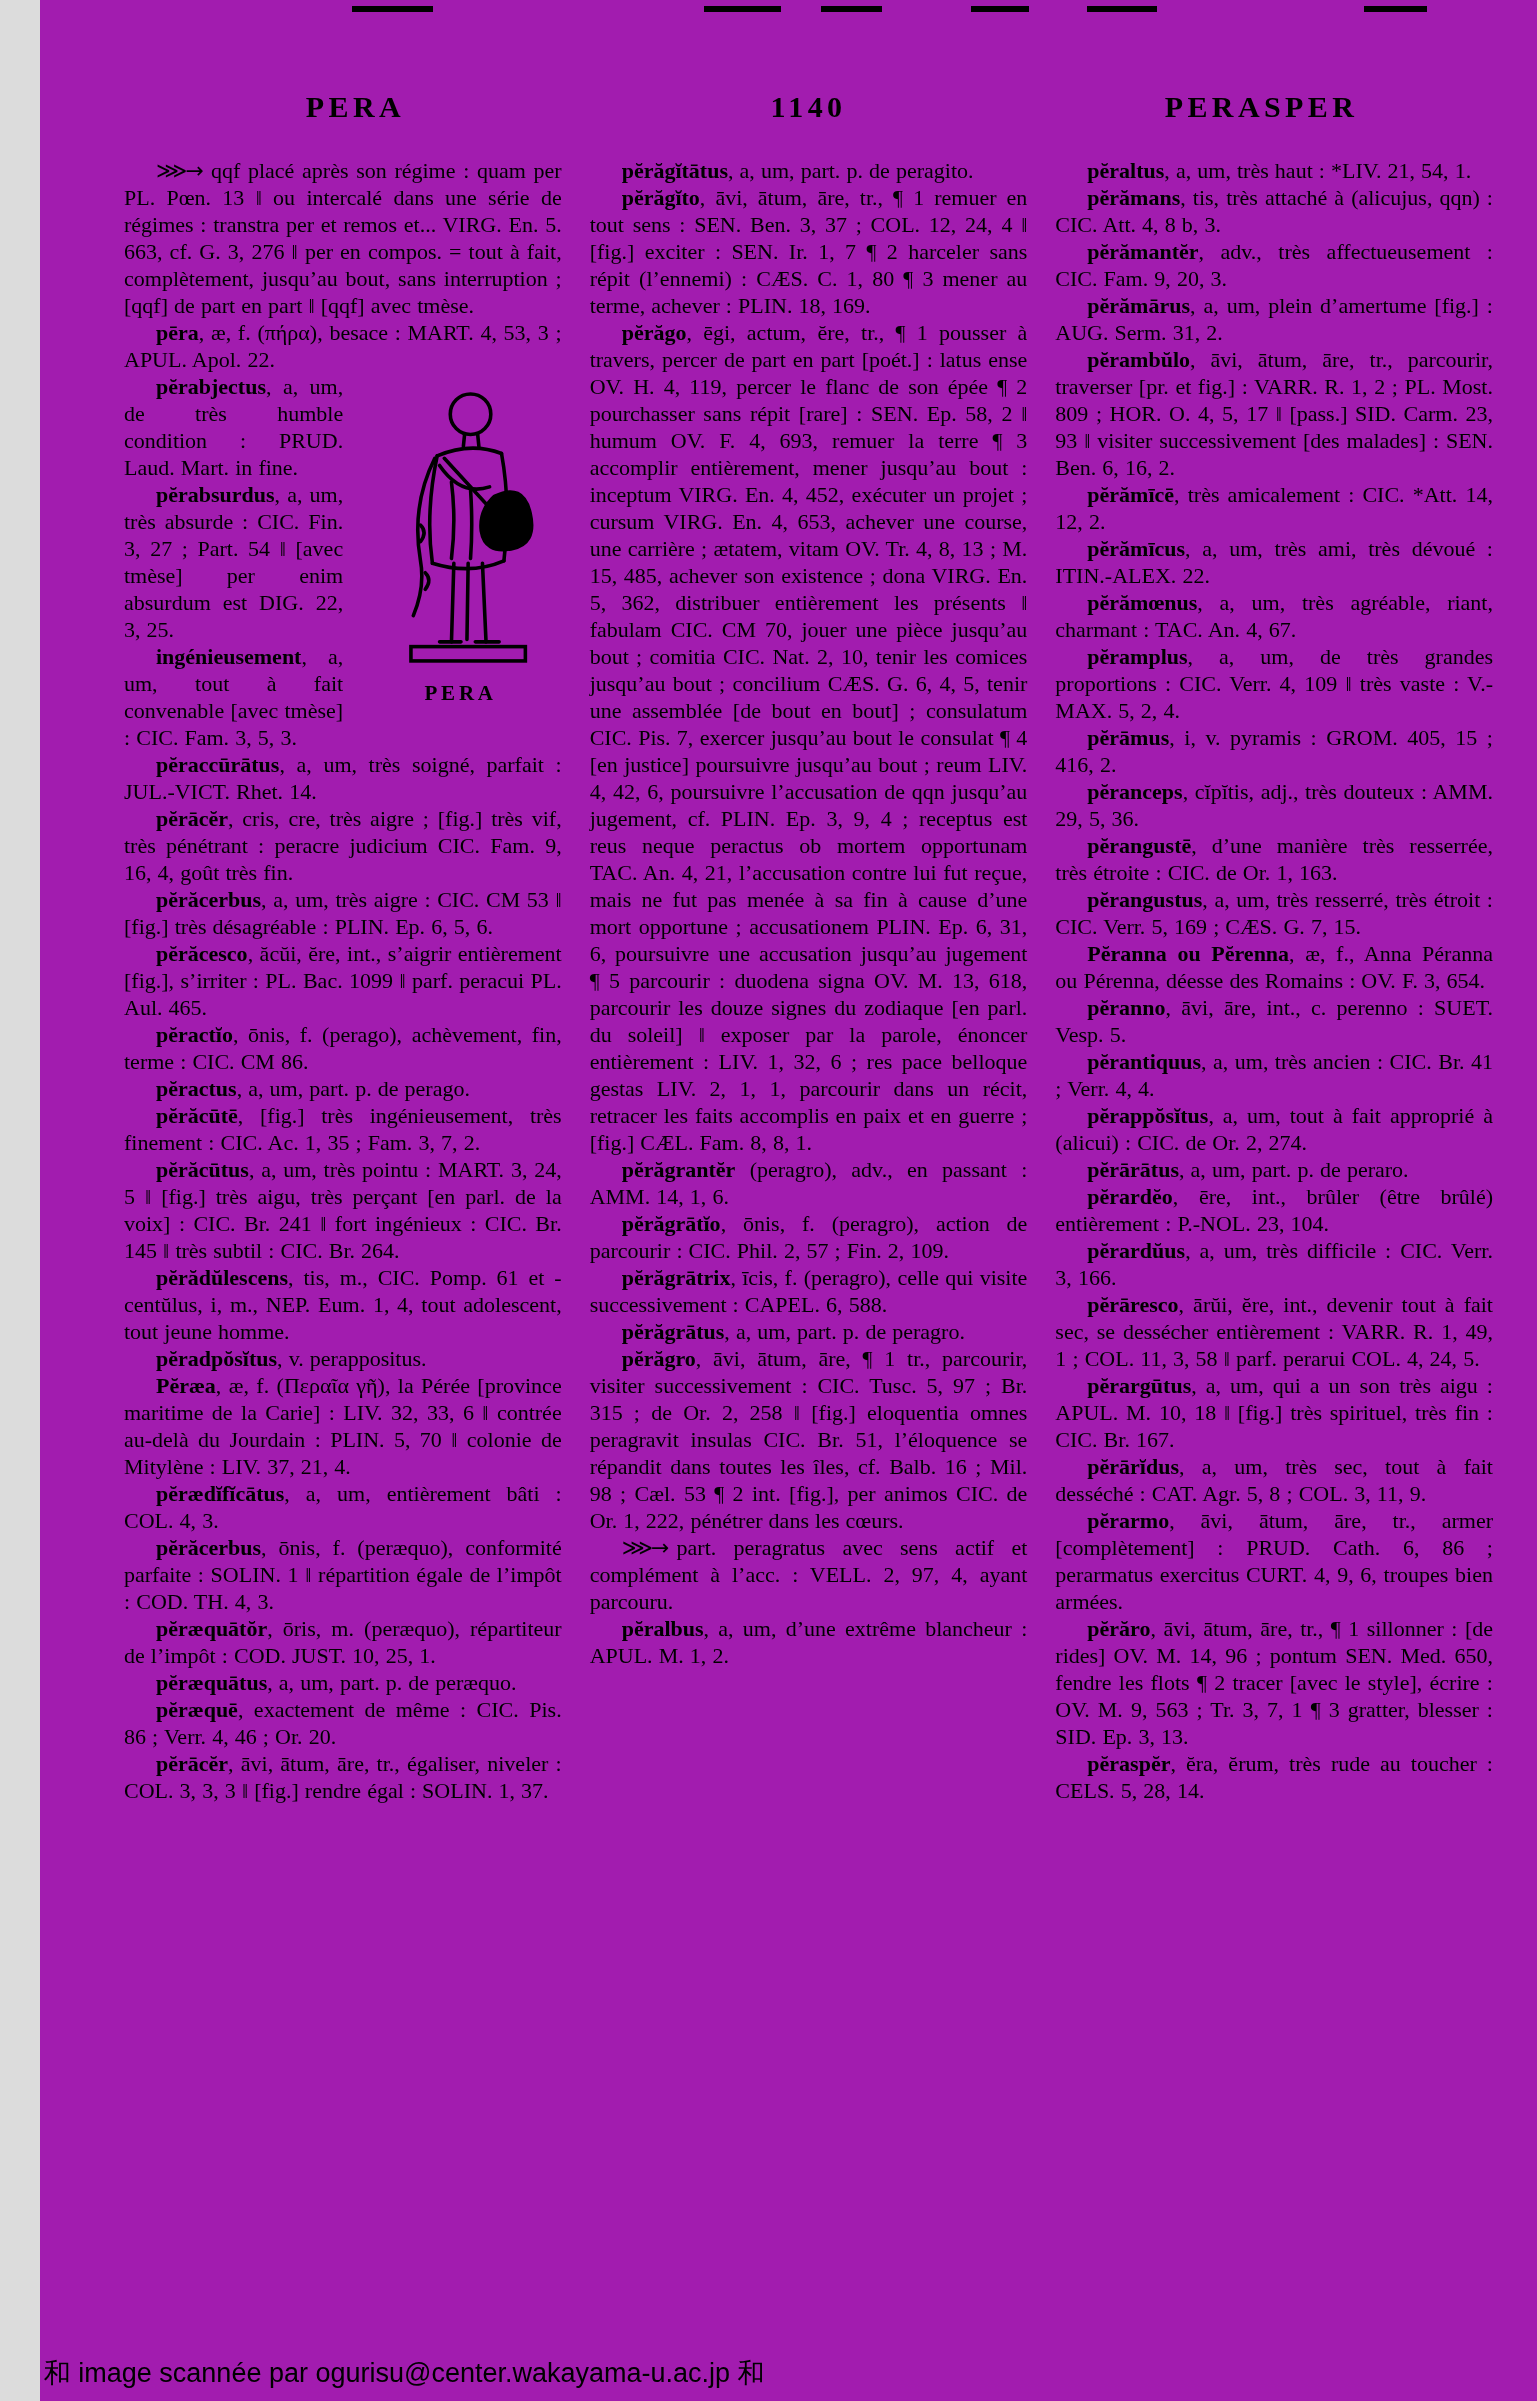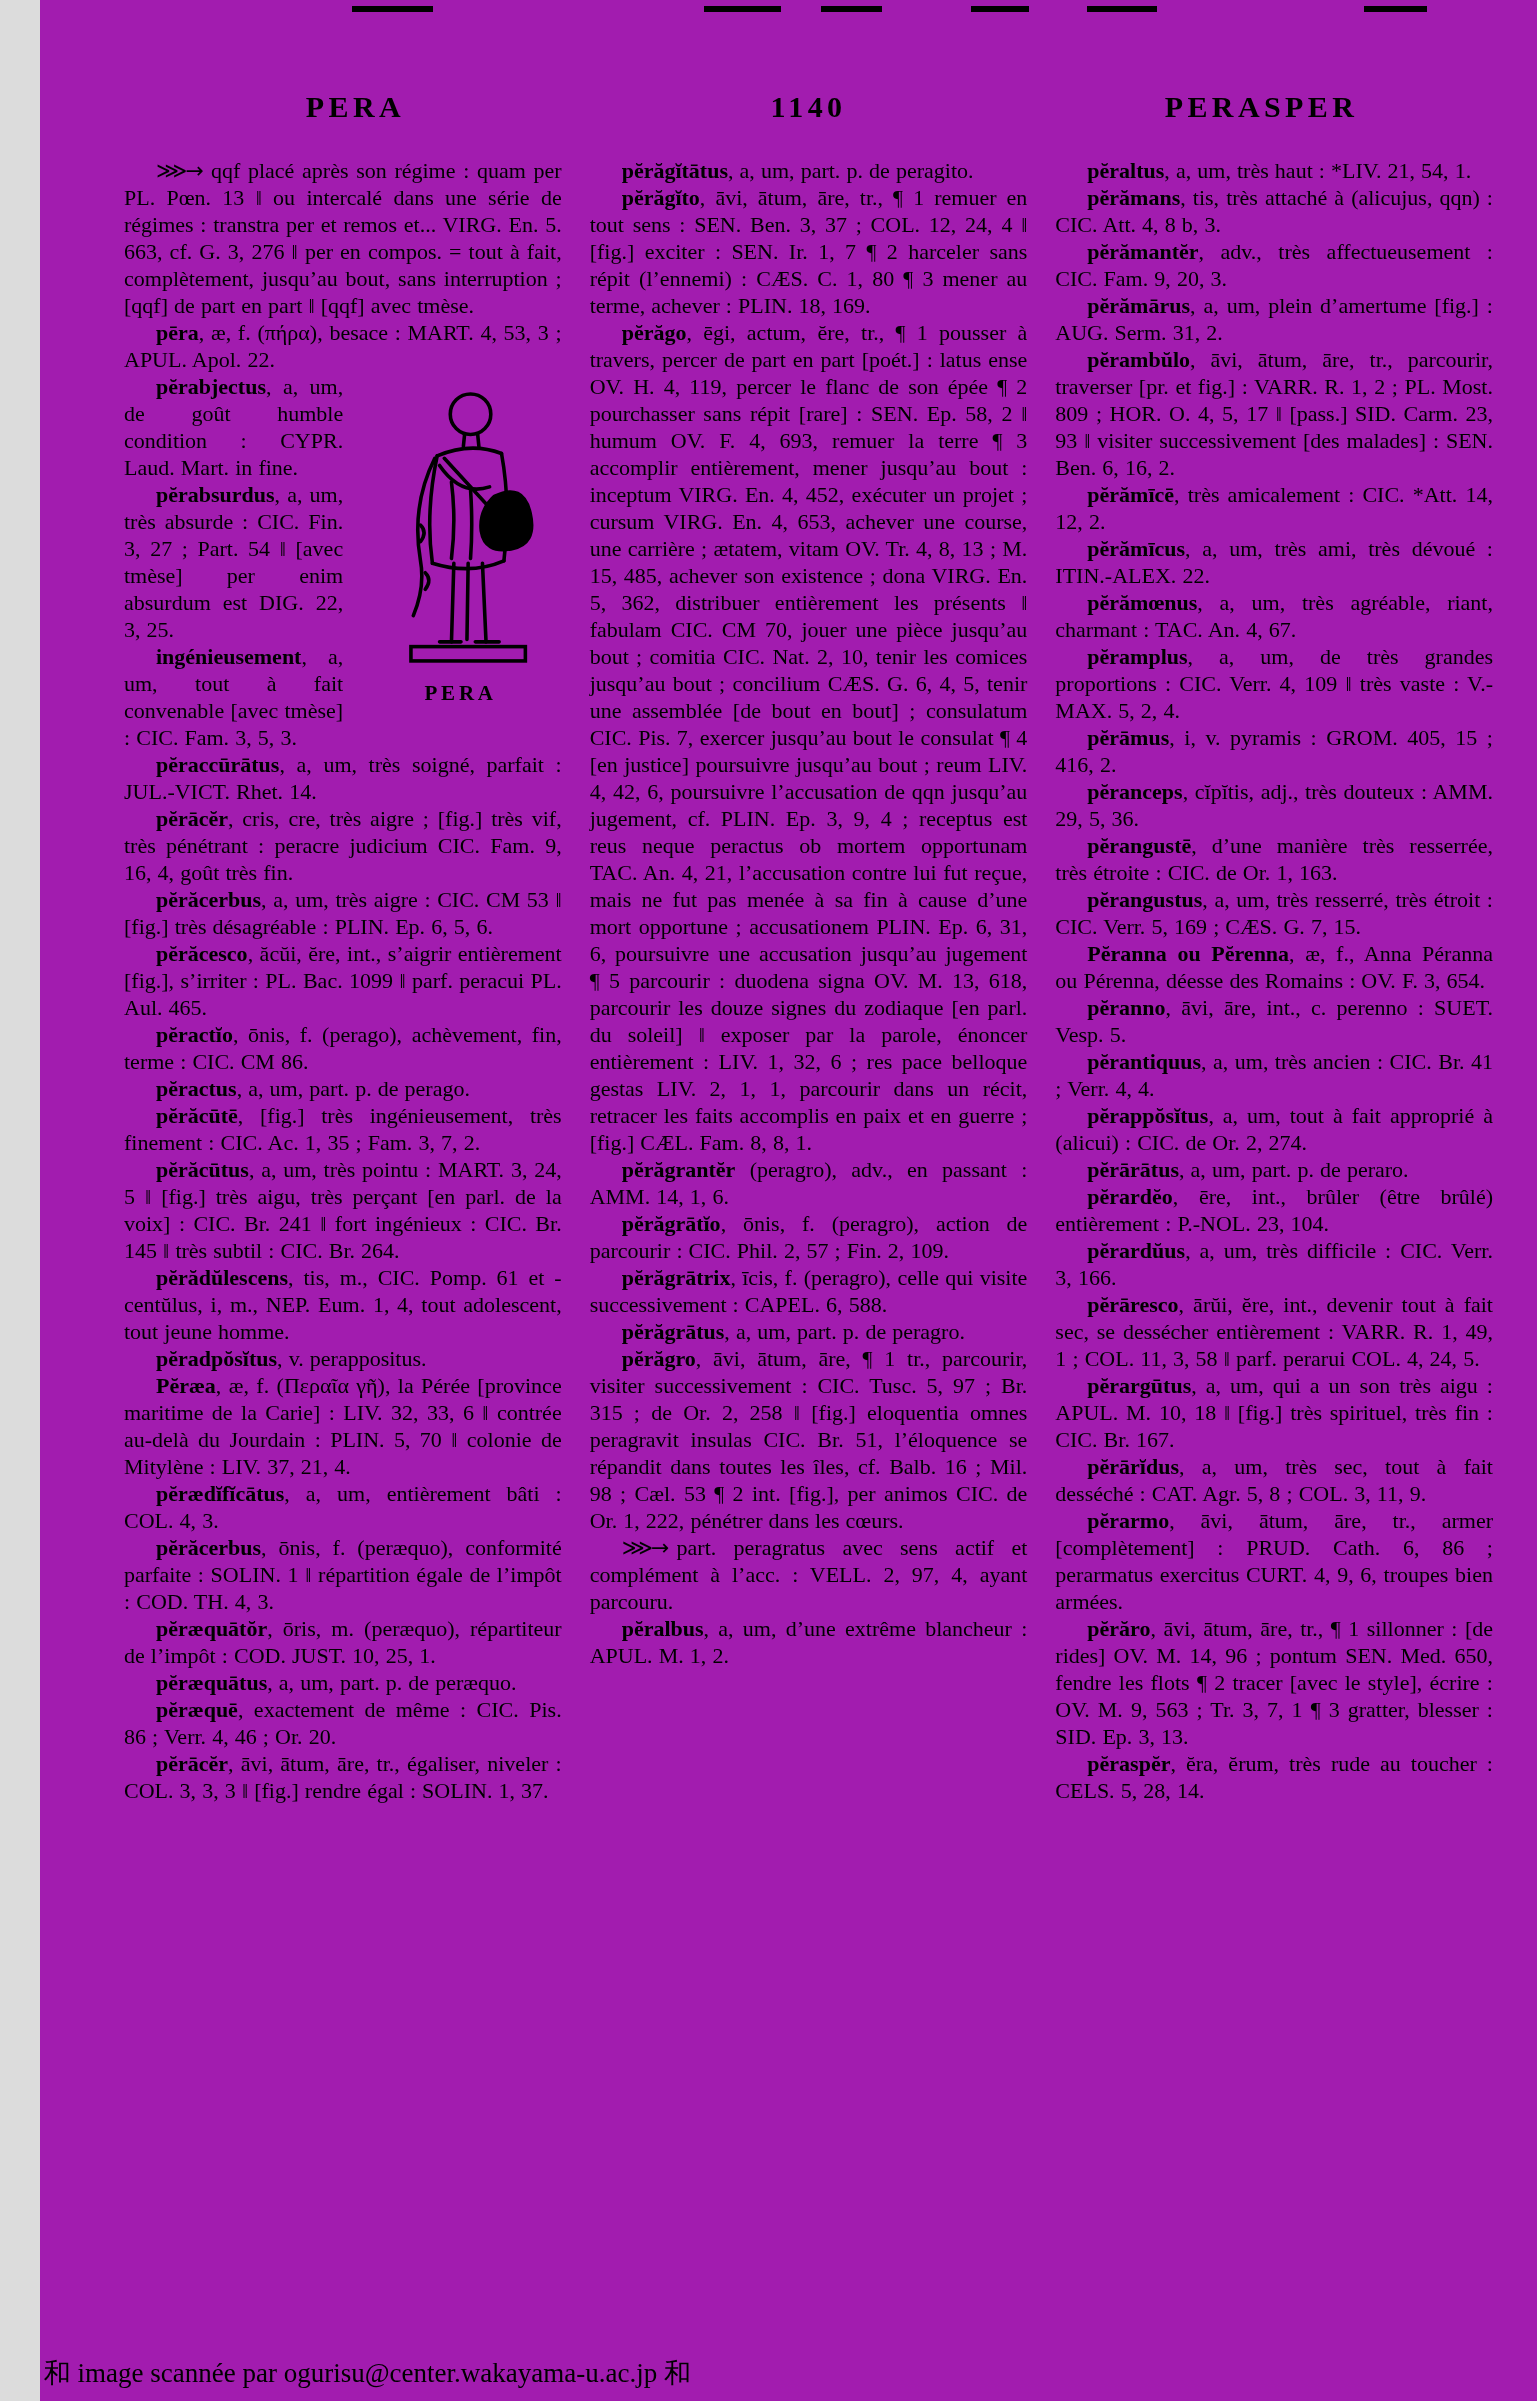--- a/index.html
+++ b/index.html
@@ -56,21 +56,21 @@
   .illus .caption {
     font-weight:bold;
     font-size:21px;
     letter-spacing:3.8px;
     margin-top:1.3px;
   }
   .footer {
     position:absolute;
     left:3.8px;
     bottom:10px;
-    font-family:Liberation Serif, serif;
+    font-family:Liberation Sans, sans-serif;
     font-size:27px;
     color:#000;
     white-space:nowrap;
   }
 </style>
 </head>
 <body>
 
 <div class="page">
 
@@ -109,21 +109,21 @@
         <path d="M88 90 Q90 120 88 148"></path>
         <path d="M58 64 Q38 104 46 150 Q50 172 40 196"></path>
         <path d="M46 120 q6 6 0 14 M50 160 q6 6 0 14"></path>
         <path d="M74 152 L72 218 M98 152 L101 218 M86 152 L85 216"></path>
         <path d="M62 218 L80 218 M92 218 L112 218"></path>
         <rect x="38" y="222" width="96" height="12"></rect>
       </g>
     </svg>
     <div class="caption">PERA</div>
   </div>
-<p class="entry"><span class="headword">pĕrabjectus</span><span>, a, um, de goût humble condition : CYPR. Laud. Mart. in fine.</span></p>
+<p class="entry"><span class="headword">pĕrabjectus</span><span>, a, um, de très humble condition : PRUD. Laud. Mart. in fine.</span></p>
         <p class="entry"><span class="headword">pĕrabsurdus</span><span>, a, um, très absurde : CIC. Fin. 3, 27 ; Part. 54 ‖ [avec tmèse] per enim absurdum est DIG. 22, 3, 25.</span></p>
         <p class="entry"><span class="headword">ingénieusement</span><span>, a, um, tout à fait convenable [avec tmèse] : CIC. Fam. 3, 5, 3.</span></p>
         <p class="entry"><span class="headword">pĕraccūrātus</span><span>, a, um, très soigné, parfait : JUL.-VICT. Rhet. 14.</span></p>
         <p class="entry"><span class="headword">pĕrācĕr</span><span>, cris, cre, très aigre ; [fig.] très vif, très pénétrant : peracre judicium CIC. Fam. 9, 16, 4, goût très fin.</span></p>
         <p class="entry"><span class="headword">pĕrăcerbus</span><span>, a, um, très aigre : CIC. CM 53 ‖ [fig.] très désagréable : PLIN. Ep. 6, 5, 6.</span></p>
         <p class="entry"><span class="headword">pĕrăcesco</span><span>, ăcŭi, ĕre, int., s’aigrir entièrement [fig.], s’irriter : PL. Bac. 1099 ‖ parf. peracui PL. Aul. 465.</span></p>
         <p class="entry"><span class="headword">pĕractĭo</span><span>, ōnis, f. (perago), achèvement, fin, terme : CIC. CM 86.</span></p>
         <p class="entry"><span class="headword">pĕractus</span><span>, a, um, part. p. de perago.</span></p>
         <p class="entry"><span class="headword">pĕrăcūtē</span><span>, [fig.] très ingénieusement, très finement : CIC. Ac. 1, 35 ; Fam. 3, 7, 2.</span></p>
         <p class="entry"><span class="headword">pĕrăcūtus</span><span>, a, um, très pointu : MART. 3, 24, 5 ‖ [fig.] très aigu, très perçant [en parl. de la voix] : CIC. Br. 241 ‖ fort ingénieux : CIC. Br. 145 ‖ très subtil : CIC. Br. 264.</span></p>

